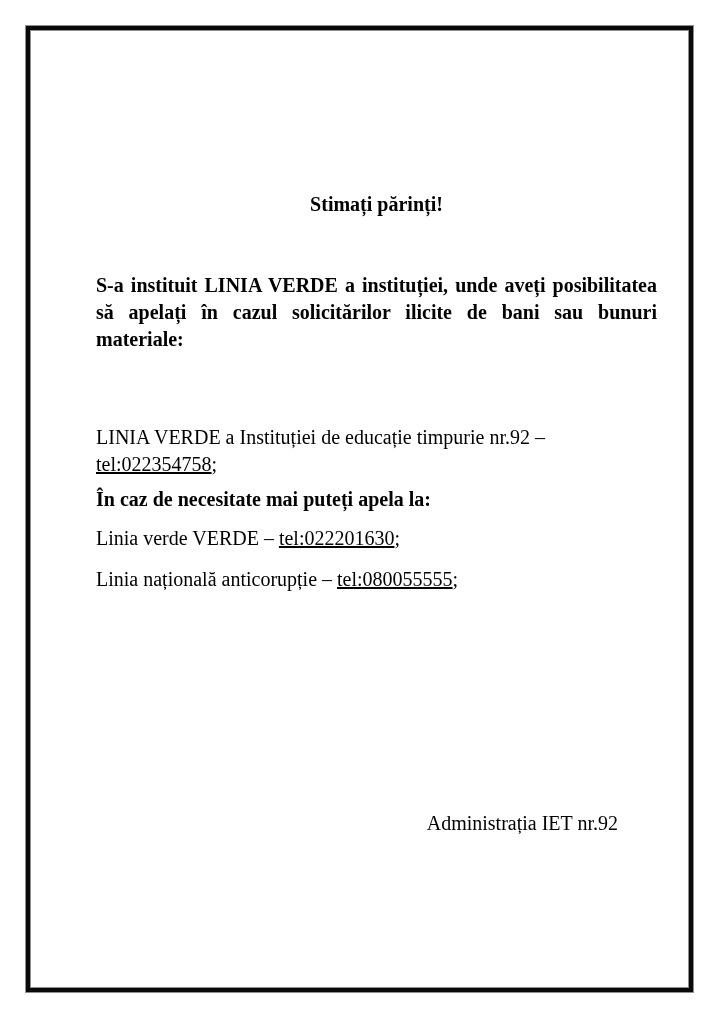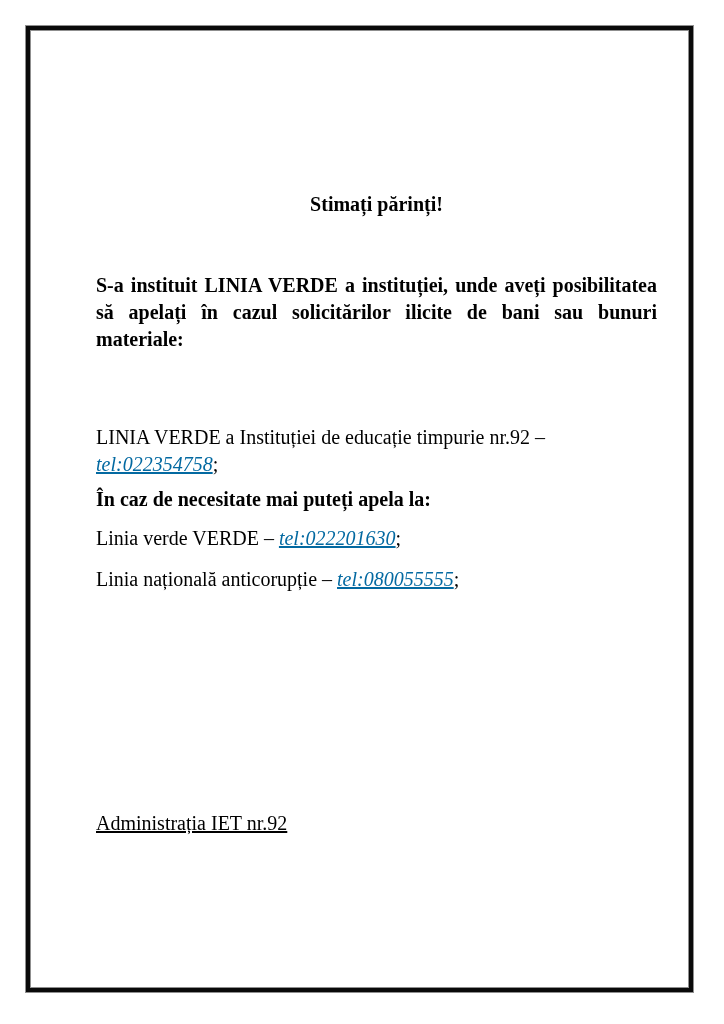--- a/index.html
+++ b/index.html
@@ -47,28 +47,27 @@
   }
   .plain-line { text-align: left; font-weight: bold; }
   .intro { top: 272px; }
   .hotline { top: 415px; text-align: left; margin-top: 9px; }
   .more-info { top: 486px; font-weight: bold; }
   .contact-1 { top: 525px; }
   .contact-2 { top: 566px; }
   .contact-3 { top: 609px; }
   .signature {
     top: 810px;
+    text-align: right;
     padding-right: 39px;
-    text-decoration: underline;
   }
   a.tel-link {
-    color: #0369a1;
+    color: #000000;
     text-decoration: underline;
     cursor: pointer;
-    font-style: italic;
   }
 </style>
 </head>
 <body>
 
 <div class="page">
 
   <div class="frame"></div>
 
   <div class="para title">Stimați părinți!</div>

